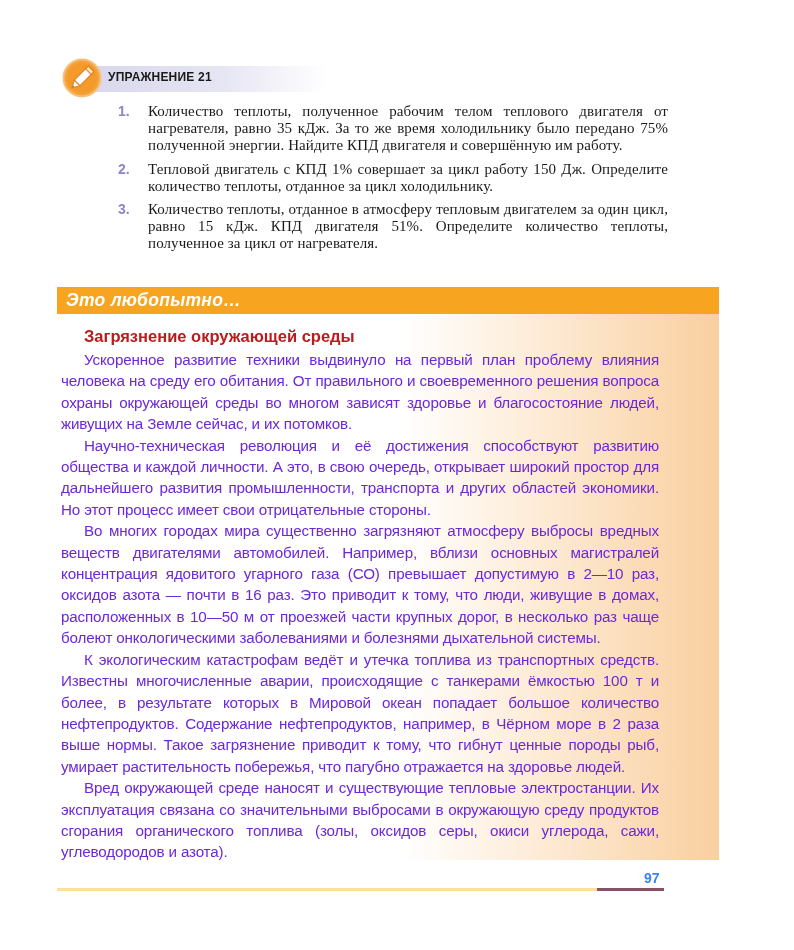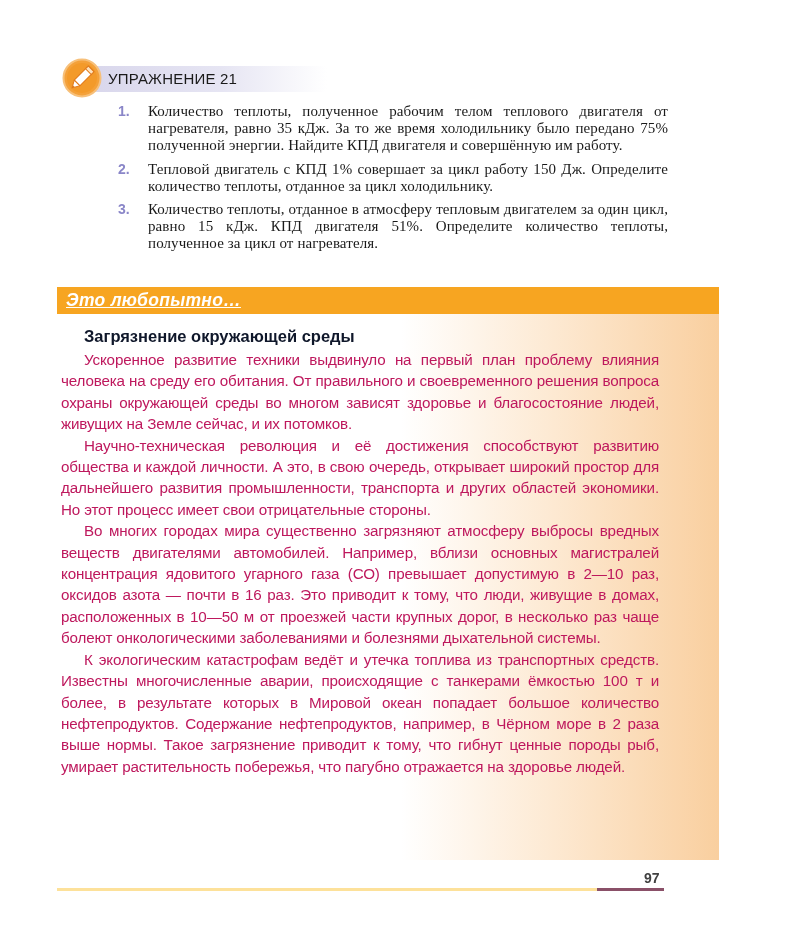--- a/index.html
+++ b/index.html
@@ -8,21 +8,21 @@
       font-family: "Liberation Sans", sans-serif; color: #1a1a1a;
     }
     .exercise-header {
       position: absolute; left: 62px; top: 58px; height: 40px; width: 260px;
     }
     .exercise-band {
       position: absolute; left: 30px; top: 8px; width: 235px; height: 26px;
       background: linear-gradient(to right, #d9d7ec 0%, #e6e5f3 55%, rgba(255,255,255,0) 100%);
     }
     .exercise-title {
-      position: absolute; left: 46px; top: 12px; font-weight: normal; font-size: 15px;
+      position: absolute; left: 46px; top: 12px; font-weight: bold; font-size: 12px;
       letter-spacing: 0.2px; color: #1a1a1a;
     }
     .exercise-icon {
       position: absolute; left: 0; top: 0; width: 40px; height: 40px;
     }
     .tasks {
       position: absolute; left: 118px; top: 103px; width: 550px;
       font-family: "DejaVu Serif", serif; font-size: 13.6px; line-height: 17.2px; color: #1a1a1a;
       font-weight: bold;
     }
@@ -32,43 +32,43 @@
       font-weight: bold; font-size: 14px;
     }
     .task-text { font-weight: normal; font-family: "Liberation Serif", serif; font-size: 15px; letter-spacing: 0.1px; }
 
     .curiosity-bar {
       position: absolute; left: 57px; top: 287px; width: 662px; height: 27px;
       background: #f7a521;
     }
     .curiosity-title {
       position: absolute; left: 9px; top: 3px; color: #ffffff; font-weight: bold; font-style: italic;
-      font-size: 17.5px; letter-spacing: 0.3px; text-decoration: underline;
+      font-size: 17.5px; letter-spacing: 0.3px;
     }
     .curiosity-box {
       position: absolute; left: 57px; top: 314px; width: 662px; height: 546px;
       background: linear-gradient(to right, #ffffff 0%, #ffffff 52%, #fde9d2 75%, #f9cf9f 100%);
     }
     .article-heading {
-      position: absolute; left: 84px; top: 327px; font-weight: bold; font-size: 16.5px; color: #0f172a;
+      position: absolute; left: 84px; top: 327px; font-weight: bold; font-size: 16.5px; color: #b91c1c;
     }
     .article {
       position: absolute; left: 61px; top: 349px; width: 598px;
-      font-family: "Liberation Sans", sans-serif; font-size: 15.2px; line-height: 21.4px; color: #be185d;
+      font-family: "Liberation Sans", sans-serif; font-size: 15.2px; line-height: 21.4px; color: #6d28d9;
     }
     .article p { margin: 0; text-indent: 23px; text-align: justify; letter-spacing: -0.15px; }
 
     .footer-line-yellow {
       position: absolute; left: 57px; top: 888px; width: 540px; height: 3px; background: #fde19a;
     }
     .footer-line-plum {
       position: absolute; left: 597px; top: 888px; width: 67px; height: 3px; background: #8a5068;
     }
     .page-number {
-      position: absolute; left: 644px; top: 870px; font-weight: bold; font-size: 14px; color: #404040;
+      position: absolute; left: 644px; top: 870px; font-weight: bold; font-size: 14px; color: #3b82f6;
     }
   </style>
 </head>
 <body>
 
 <div class="exercise-header">
   <div class="exercise-band"></div>
   <svg class="exercise-icon" viewBox="0 0 40 40">
     <circle cx="20" cy="20" r="18.5" fill="#f4a13a" stroke="#f7c07a" stroke-width="2"></circle>
     <circle cx="20" cy="20" r="15" fill="#f39a2a"></circle>
@@ -102,17 +102,18 @@
 </div>
 <div class="curiosity-box"></div>
 
 <div class="article-heading">Загрязнение окружающей среды</div>
 
 <div class="article">
   <p>Ускоренное развитие техники выдвинуло на первый план проблему влияния человека на среду его обитания. От правильного и своевременного решения вопроса охраны окружающей среды во многом зависят здоровье и благосостояние людей, живущих на Земле сейчас, и их потомков.</p>
   <p>Научно-техническая революция и её достижения способствуют развитию общества и каждой личности. А это, в свою очередь, открывает широкий простор для дальнейшего развития промышленности, транспорта и других областей экономики. Но этот процесс имеет свои отрицательные стороны.</p>
   <p>Во многих городах мира существенно загрязняют атмосферу выбросы вредных веществ двигателями автомобилей. Например, вблизи основных магистралей концентрация ядовитого угарного газа (СО) превышает допустимую в 2—10 раз, оксидов азота — почти в 16 раз. Это приводит к тому, что люди, живущие в домах, расположенных в 10—50 м от проезжей части крупных дорог, в несколько раз чаще болеют онкологическими заболеваниями и болезнями дыхательной системы.</p>
   <p>К экологическим катастрофам ведёт и утечка топлива из транспортных средств. Известны многочисленные аварии, происходящие с танкерами ёмкостью 100 т и более, в результате которых в Мировой океан попадает большое количество нефтепродуктов. Содержание нефтепродуктов, например, в Чёрном море в 2 раза выше нормы. Такое загрязнение приводит к тому, что гибнут ценные породы рыб, умирает растительность побережья, что пагубно отражается на здоровье людей.</p>
+  <p>Вред окружающей среде наносят и существующие тепловые электростанции. Их эксплуатация связана со значительными выбросами в окружающую среду продуктов сгорания органического топлива (золы, оксидов серы, окиси углерода, сажи, углеводородов и азота).</p>
 </div>
 
 <div class="page-number">97</div>
 <div class="footer-line-yellow"></div>
 <div class="footer-line-plum"></div>
 
 </body></html>

